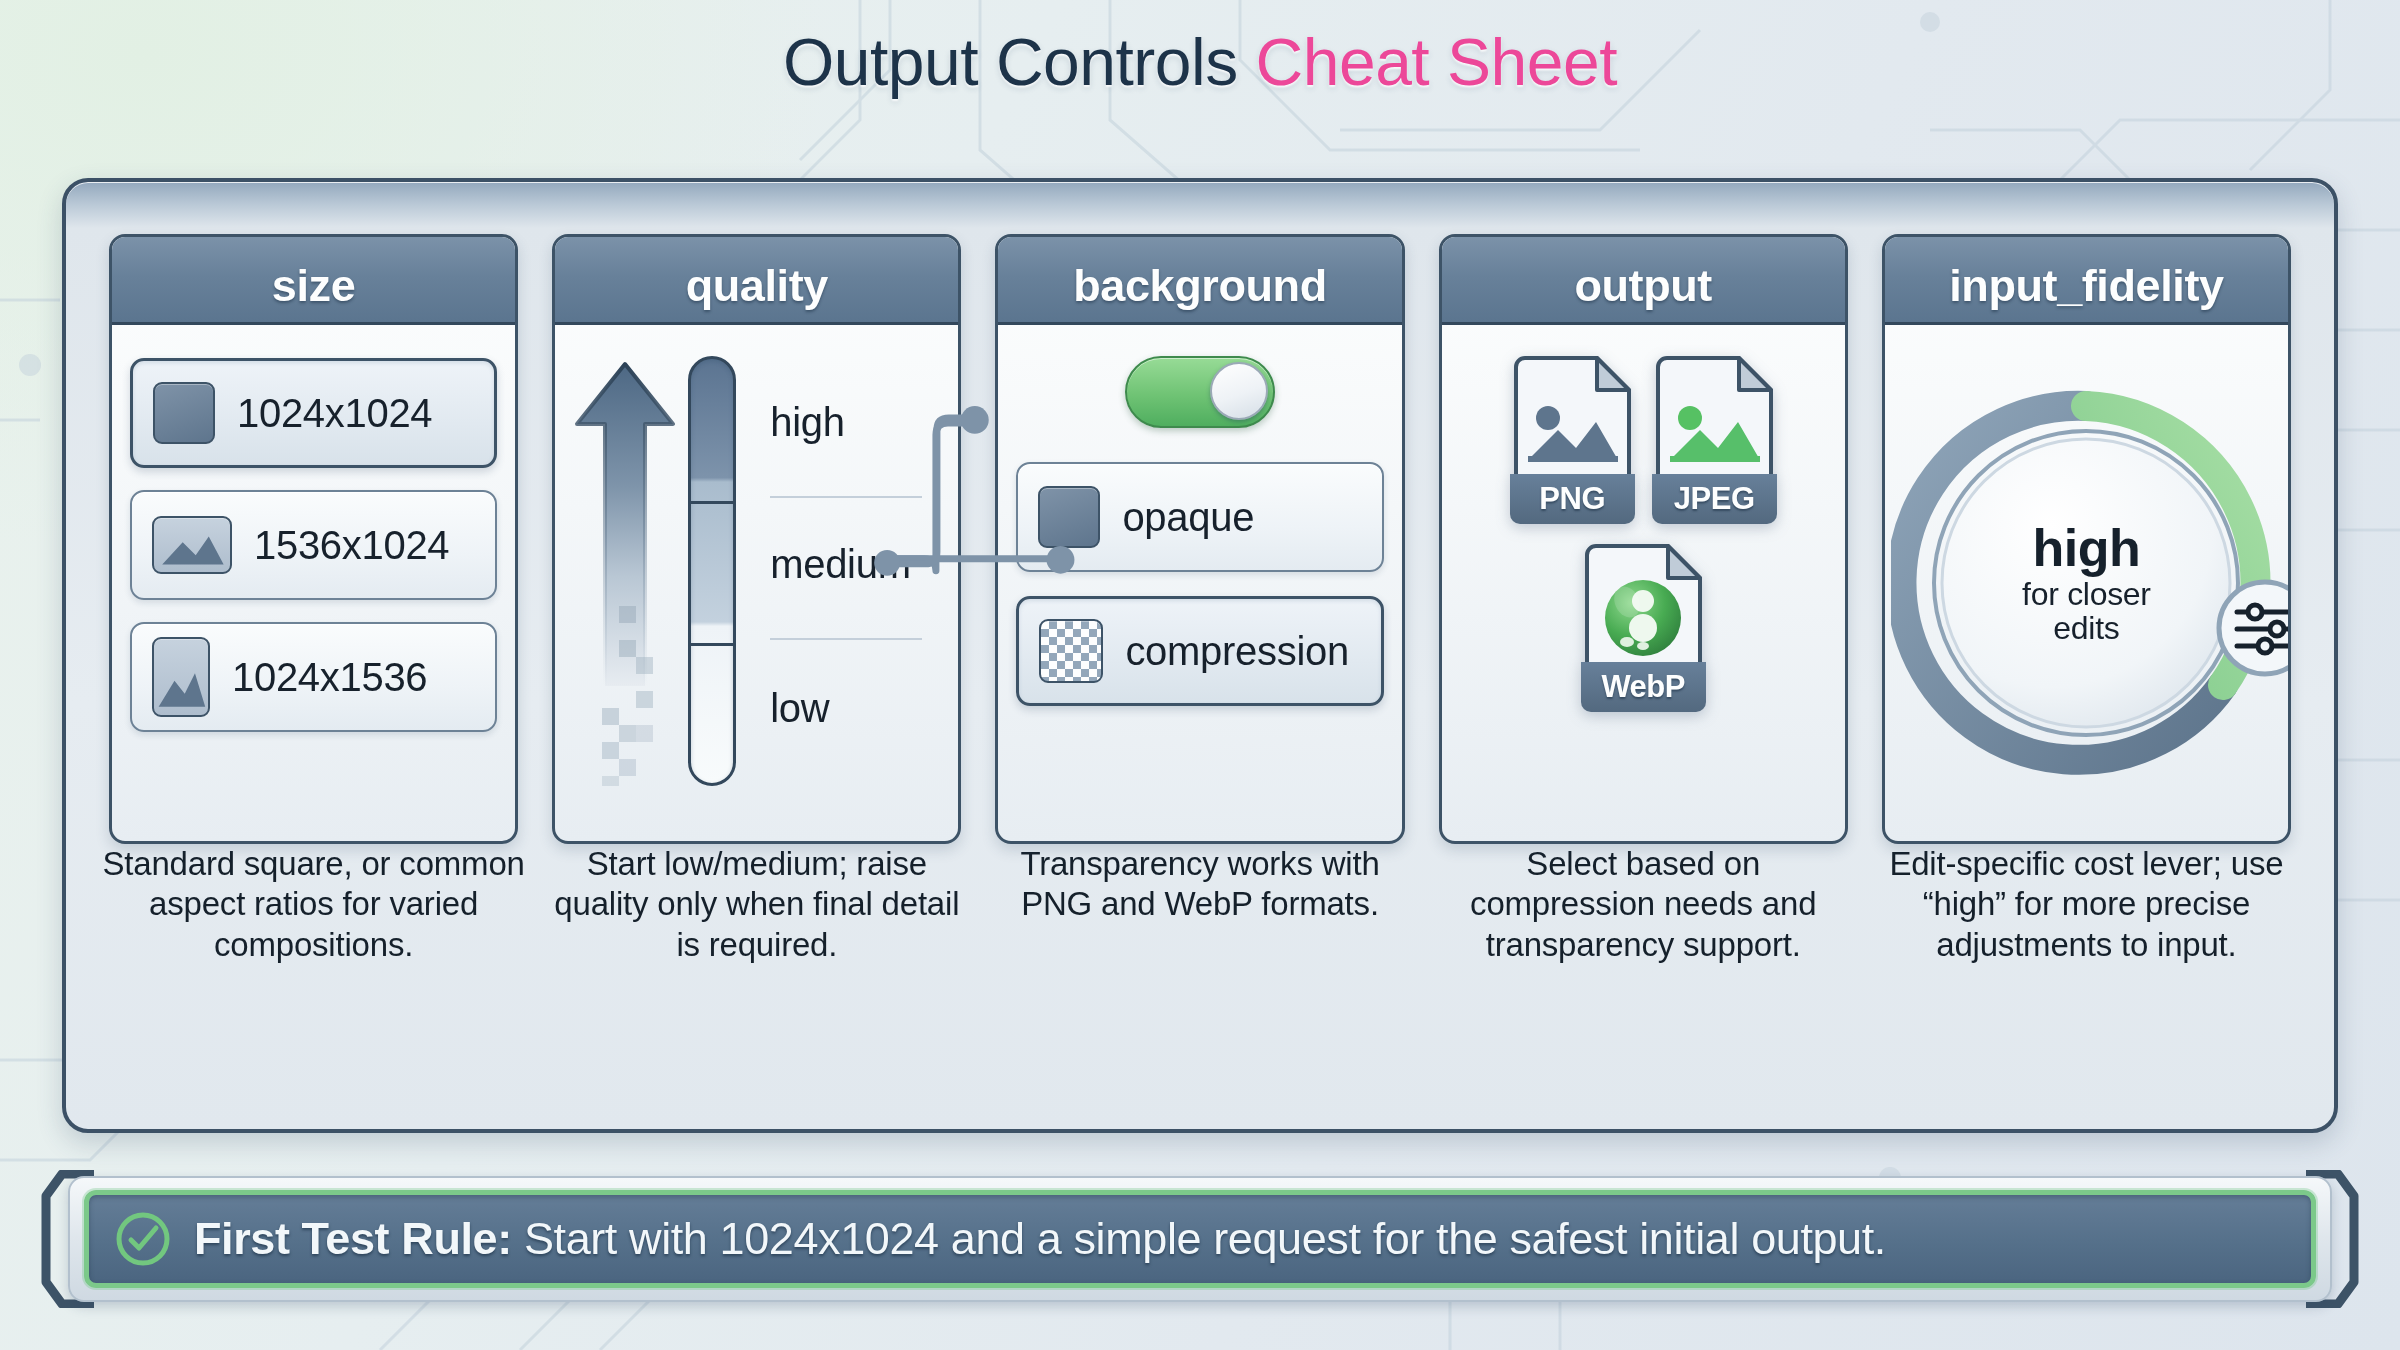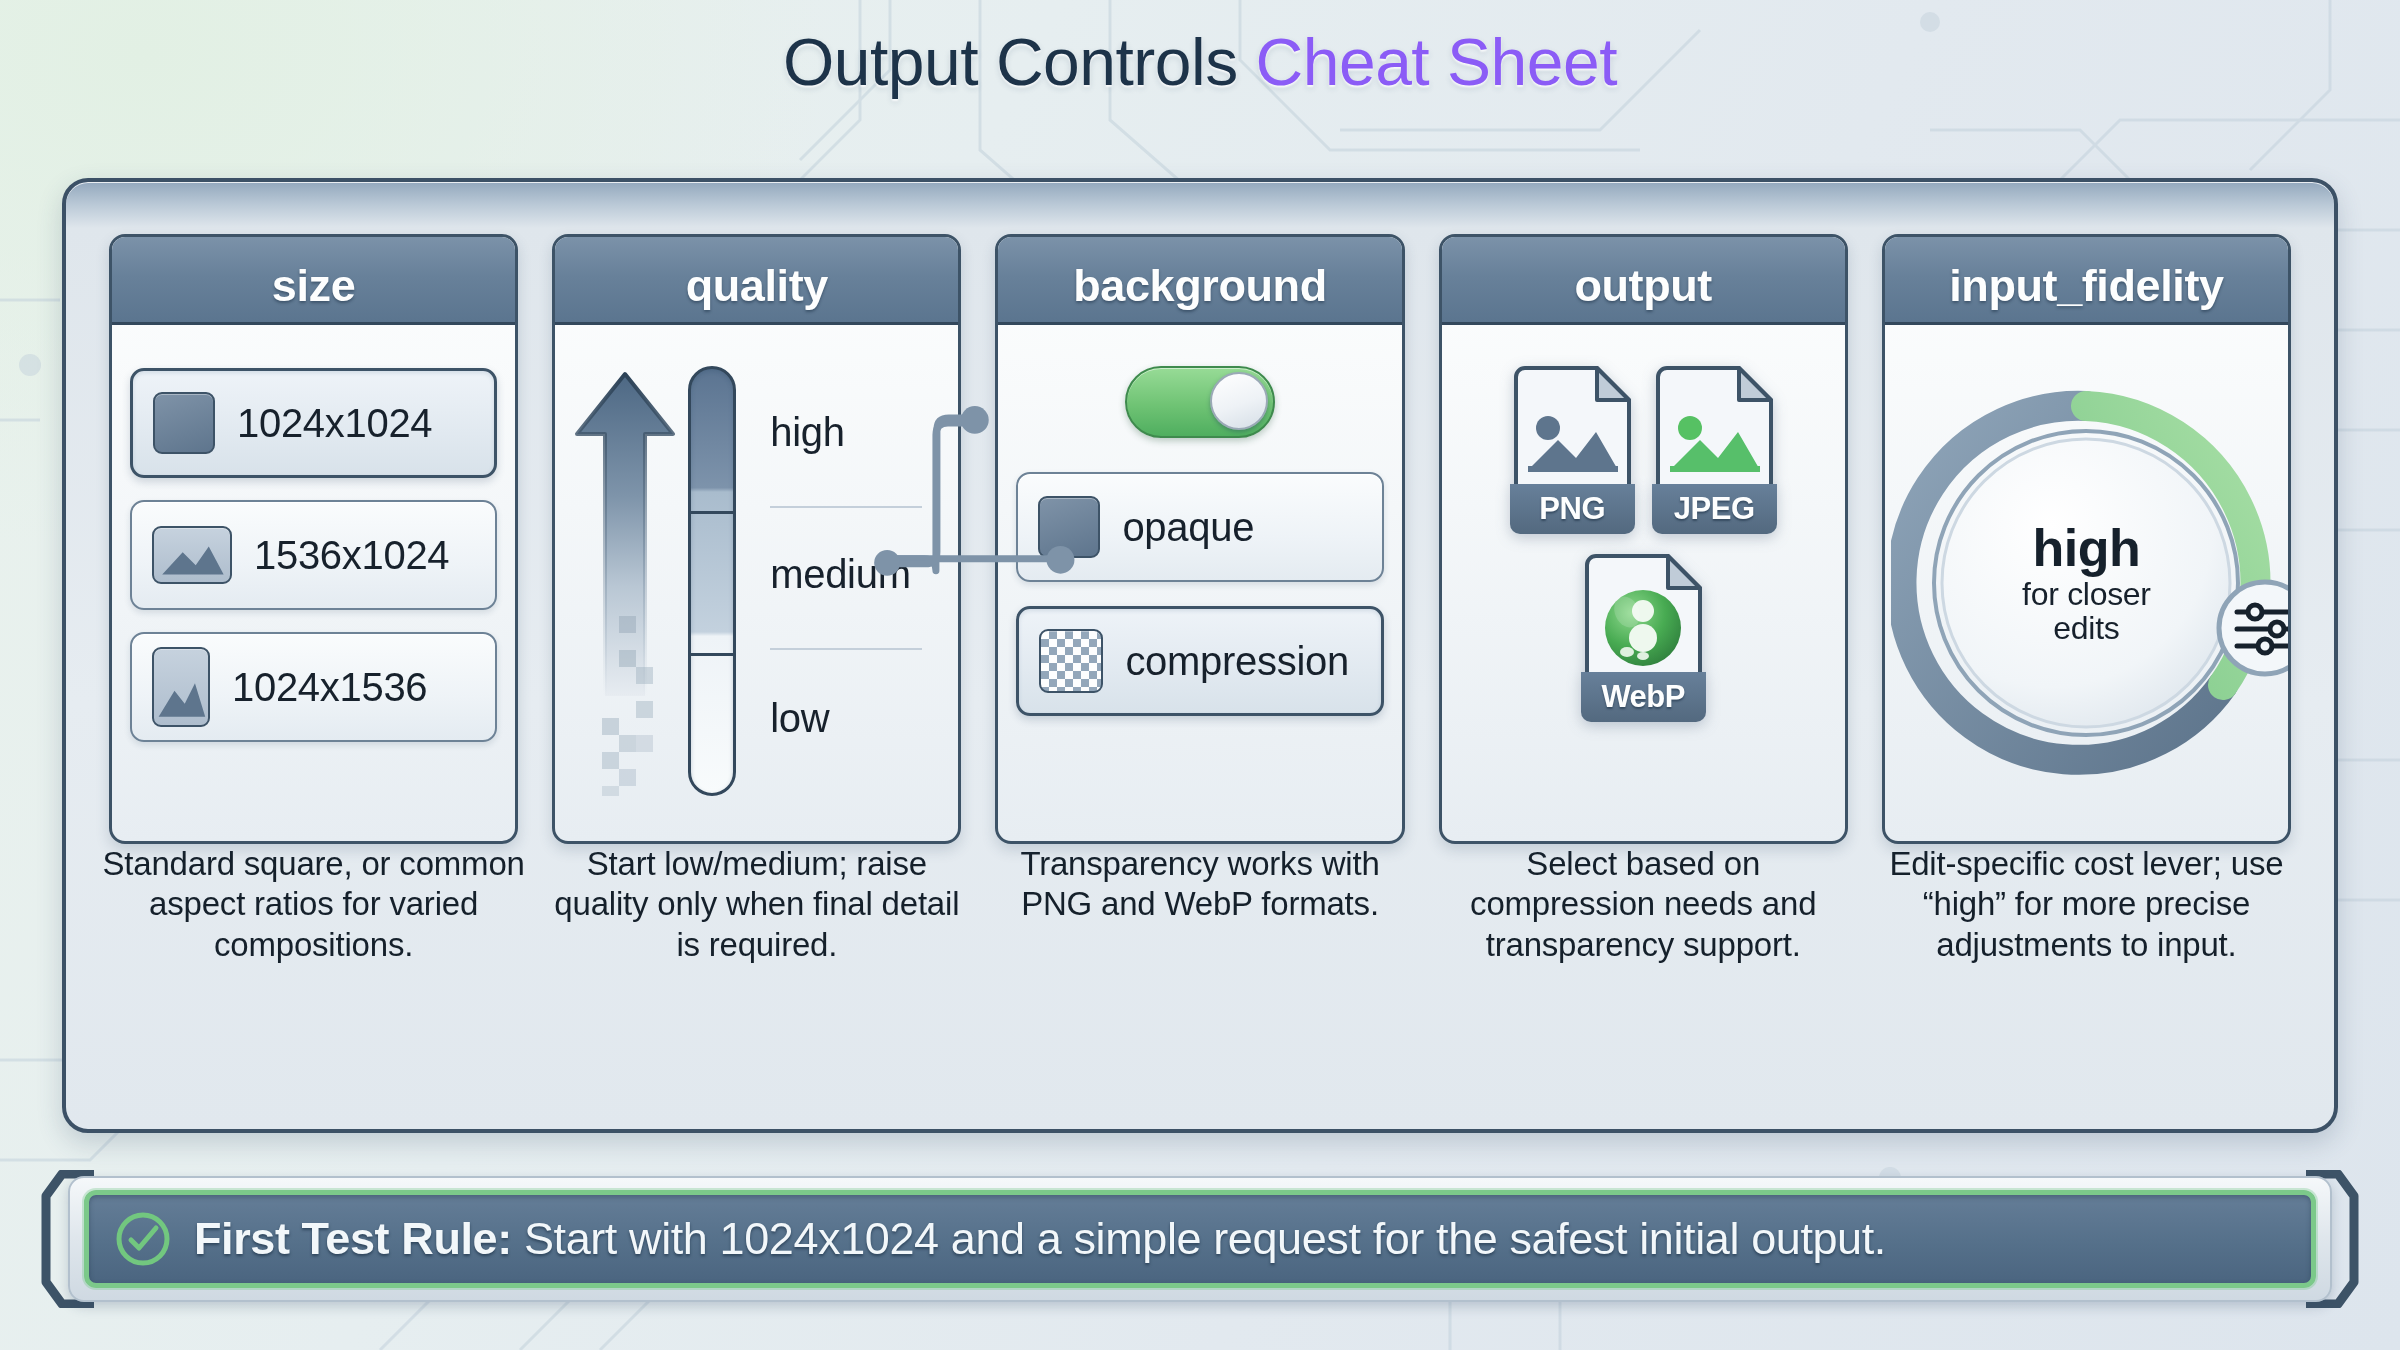--- a/index.html
+++ b/index.html
@@ -16,21 +16,21 @@
   .circuit { position:absolute; inset:0; z-index:0; pointer-events:none; }
 
   
   .title {
     position:absolute; top:24px; left:0; width:100%; text-align:center;
     z-index:5; font-size:66px; letter-spacing:-0.5px; color:#1d3349;
     text-shadow:0 2px 2px rgba(255,255,255,.85), 0 3px 6px rgba(40,70,100,.16);
     white-space:nowrap;
   }
   .title .strong { font-weight:normal; }
-  .title .light { font-weight:normal; color:#8b5cf6; }
+  .title .light { font-weight:normal; color:#ec4899; }
 
   
   .panel {
     position:absolute; left:62px; top:178px; width:2276px; height:955px; z-index:3;
     border-radius:26px;
     border:4px solid #3c5166;
     background:linear-gradient(180deg, #93a8bd 0px, #b9c8d6 22px, #dfe6ec 46px, #e6ecf1 55%, #e1e8ee 100%);
     box-shadow:0 10px 26px rgba(45,70,100,.20), inset 0 1px 0 rgba(255,255,255,.8);
     overflow:hidden;
   }
@@ -50,21 +50,21 @@
     height:88px; flex:0 0 88px;
     background:linear-gradient(180deg,#7b92a9 0%, #68819a 45%, #5b758f 100%);
     border-bottom:3px solid #33485c;
     display:flex; align-items:center; justify-content:center;
   }
   .card-head span {
     color:#fdfefe; font-size:45px; font-weight:bold; letter-spacing:-0.4px;
     text-shadow:0 2px 3px rgba(20,40,60,.45);
     margin-top:12px;
   }
-  .card-body { flex:1 1 auto; position:relative; padding:37px 18px; }
+  .card-body { flex:1 1 auto; position:relative; padding:27px 18px; }
 
   
   .opt-list { display:flex; flex-direction:column; gap:22px; align-items:center; padding-top:6px; }
   .opt {
     width:100%; height:110px; border-radius:14px;
     border:2px solid #6d8296;
     background:linear-gradient(180deg,#fafcfd 0%, #eef3f7 60%, #e4ebf1 100%);
     box-shadow:0 3px 6px rgba(45,70,100,.14), inset 0 1px 0 rgba(255,255,255,.95);
     display:flex; align-items:center; gap:22px; padding:0 20px;
   }

